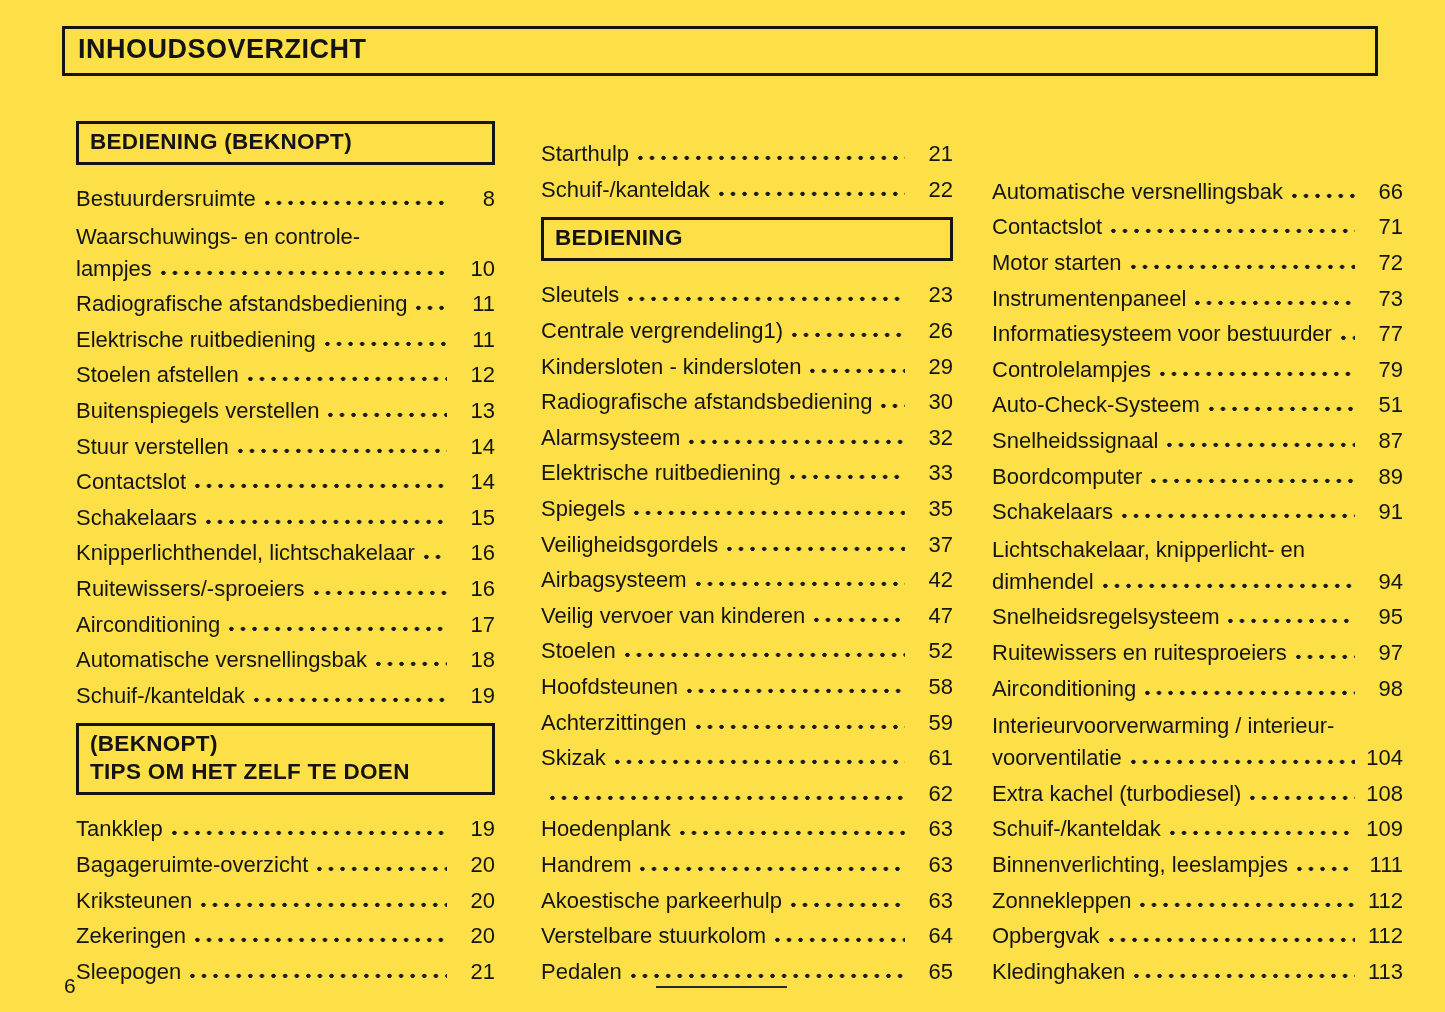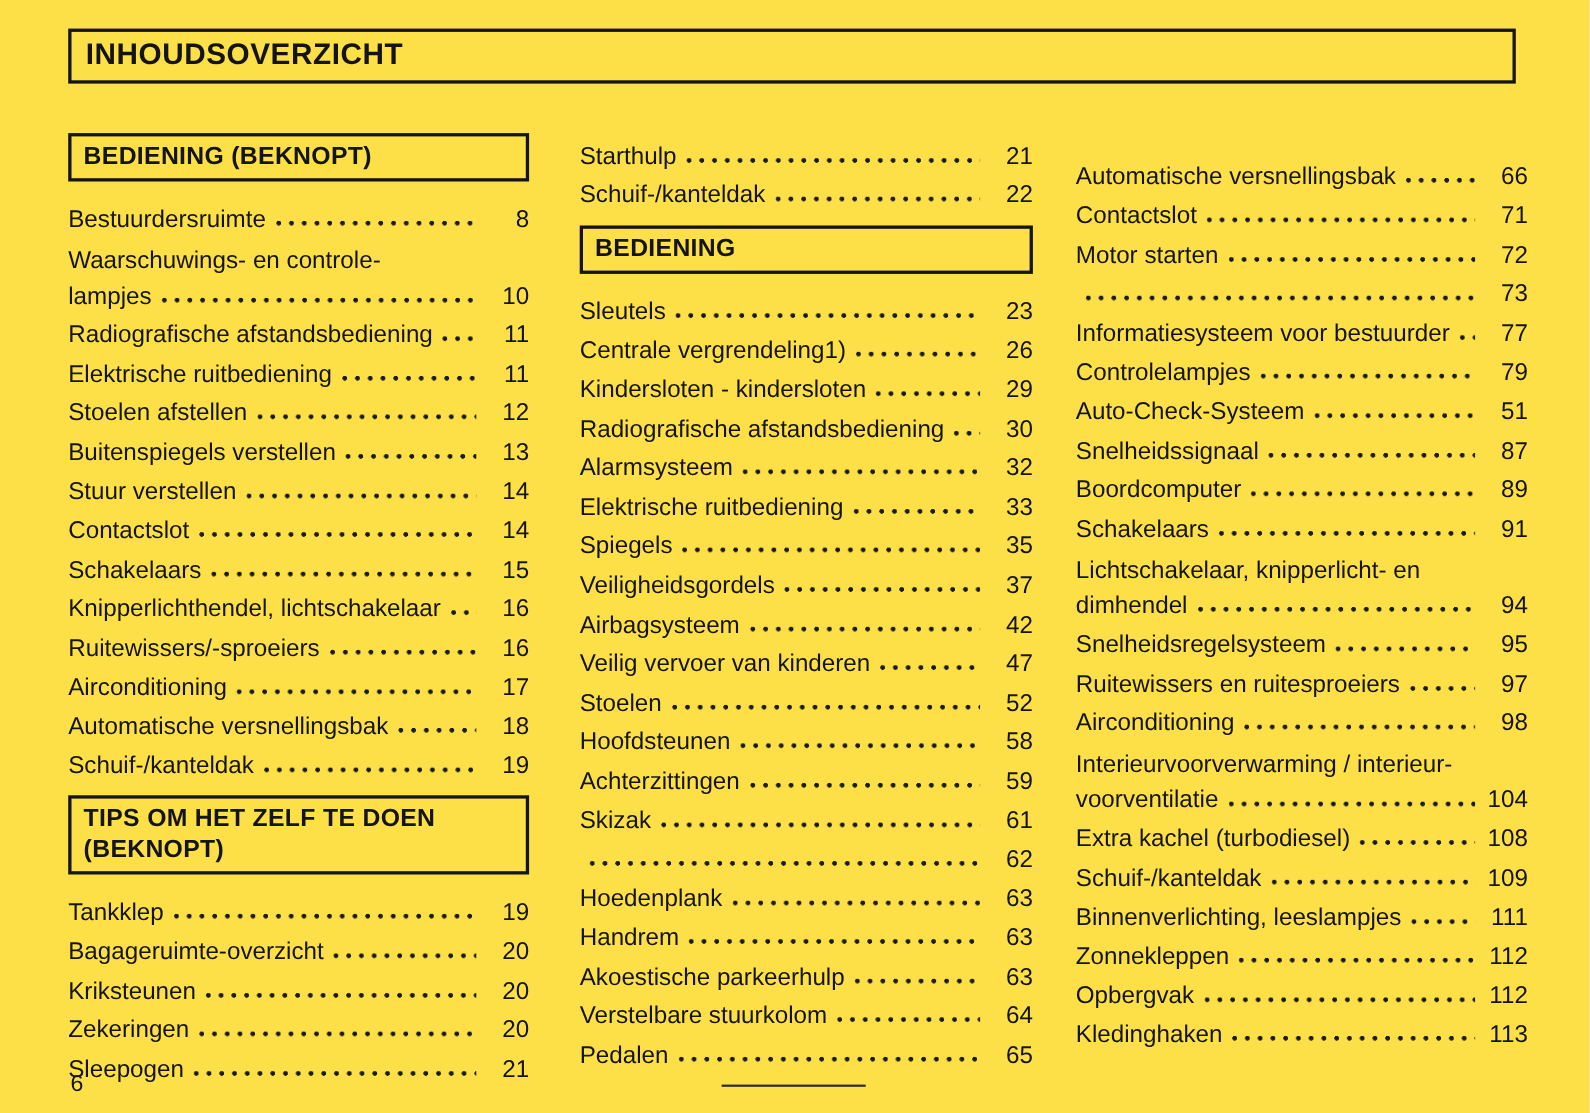--- a/index.html
+++ b/index.html
@@ -8,22 +8,22 @@
   .page {
     position:relative; width:1445px; height:1012px;
     background:#fde047; color:#141414; overflow:hidden;
   }
   .title-box {
     position:absolute; left:62px; top:26px; width:1316px;
     border:3px solid #141414; padding:5px 13px 8px;
     font-size:27px; font-weight:700; letter-spacing:0.5px;
   }
   .columns {
-    position:absolute; left:62px; top:111px; width:1320px;
-    display:flex; align-items:center;
+    position:absolute; left:76px; top:111px; width:1320px;
+    display:flex; align-items:flex-end;
   }
   .col { flex:0 0 auto; }
   .col:nth-child(1) { width:419px; }
   .col:nth-child(2) { width:412px; margin-left:46px; }
   .col:nth-child(3) { width:411px; margin-left:39px; }
 
   .heading-box {
     border:3px solid #141414; font-weight:700; font-size:22.5px;
     line-height:28px; padding:4px 11px 6px; margin:10px 0 16px;
     letter-spacing:0.3px;
@@ -145,22 +145,22 @@
           </div>
         </div>
         <div class="entry">
           <div class="entry-row">
             <span class="entry-label">Schuif-/kanteldak</span>
             <span class="leader"></span>
             <span class="entry-page">19</span>
           </div>
         </div>
         <div class="heading-box">
+          <div class="heading-line">(BEKNOPT)</div>
           <div class="heading-line">TIPS OM HET ZELF TE DOEN</div>
-          <div class="heading-line">(BEKNOPT)</div>
         </div>
         <div class="entry">
           <div class="entry-row">
             <span class="entry-label">Tankklep</span>
             <span class="leader"></span>
             <span class="entry-page">19</span>
           </div>
         </div>
         <div class="entry">
           <div class="entry-row">
@@ -366,20 +366,21 @@
         </div>
         <div class="entry">
           <div class="entry-row">
             <span class="entry-label">Motor starten</span>
             <span class="leader"></span>
             <span class="entry-page">72</span>
           </div>
         </div>
         <div class="entry">
           <div class="entry-row">
+            <span class="entry-label">Instrumentenpaneel</span>
             <span class="leader"></span>
             <span class="entry-page">73</span>
           </div>
         </div>
         <div class="entry">
           <div class="entry-row">
             <span class="entry-label">Informatiesysteem voor bestuurder</span>
             <span class="leader"></span>
             <span class="entry-page">77</span>
           </div>

